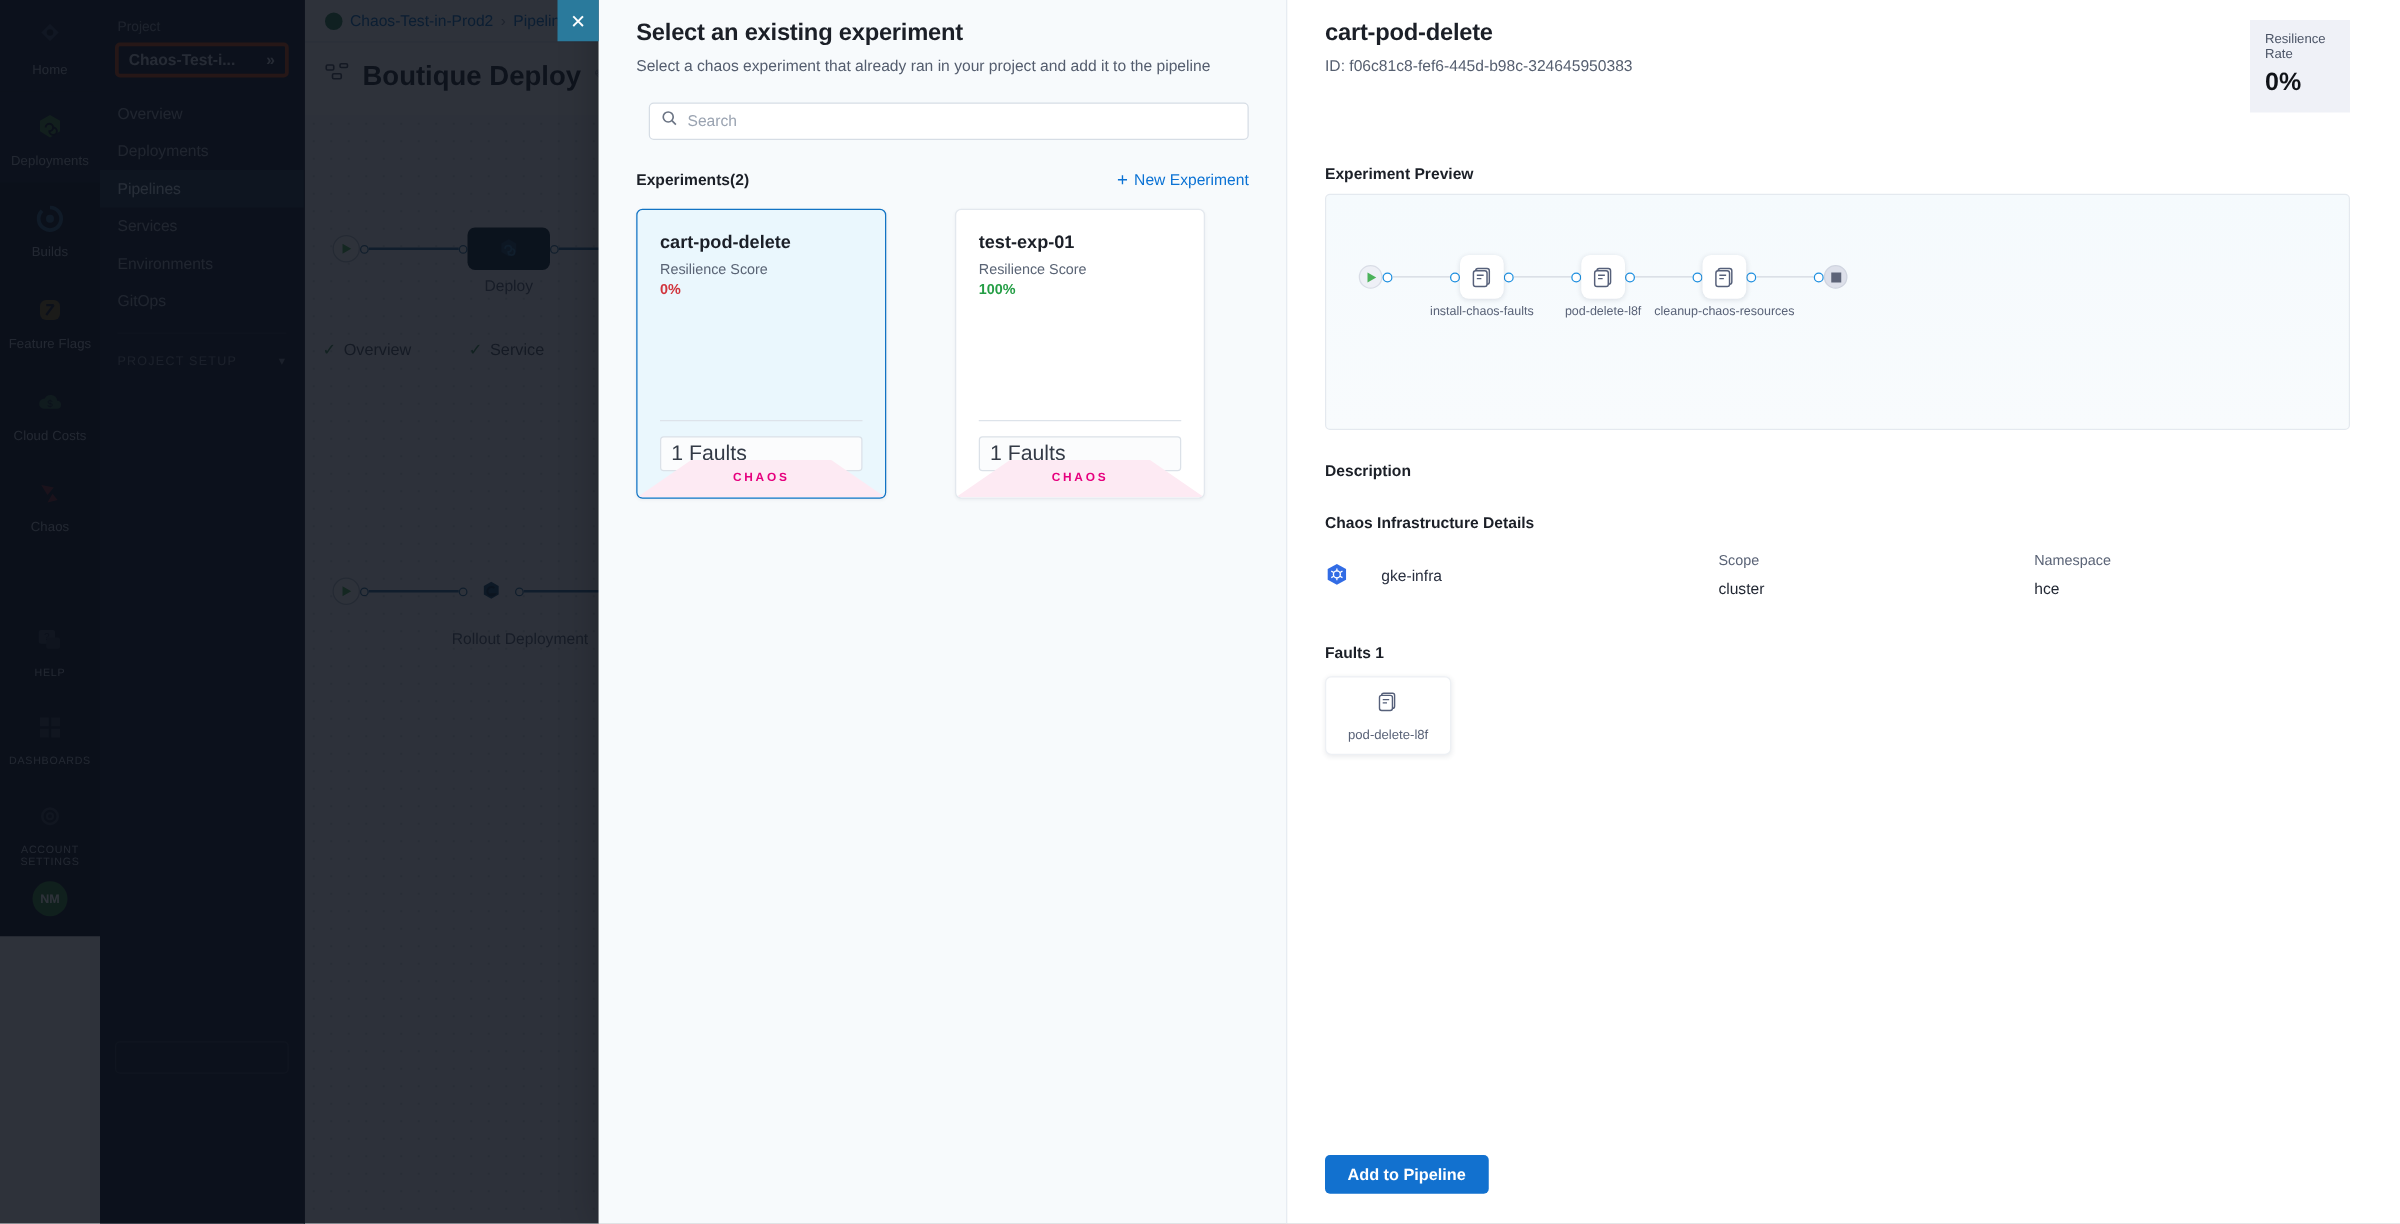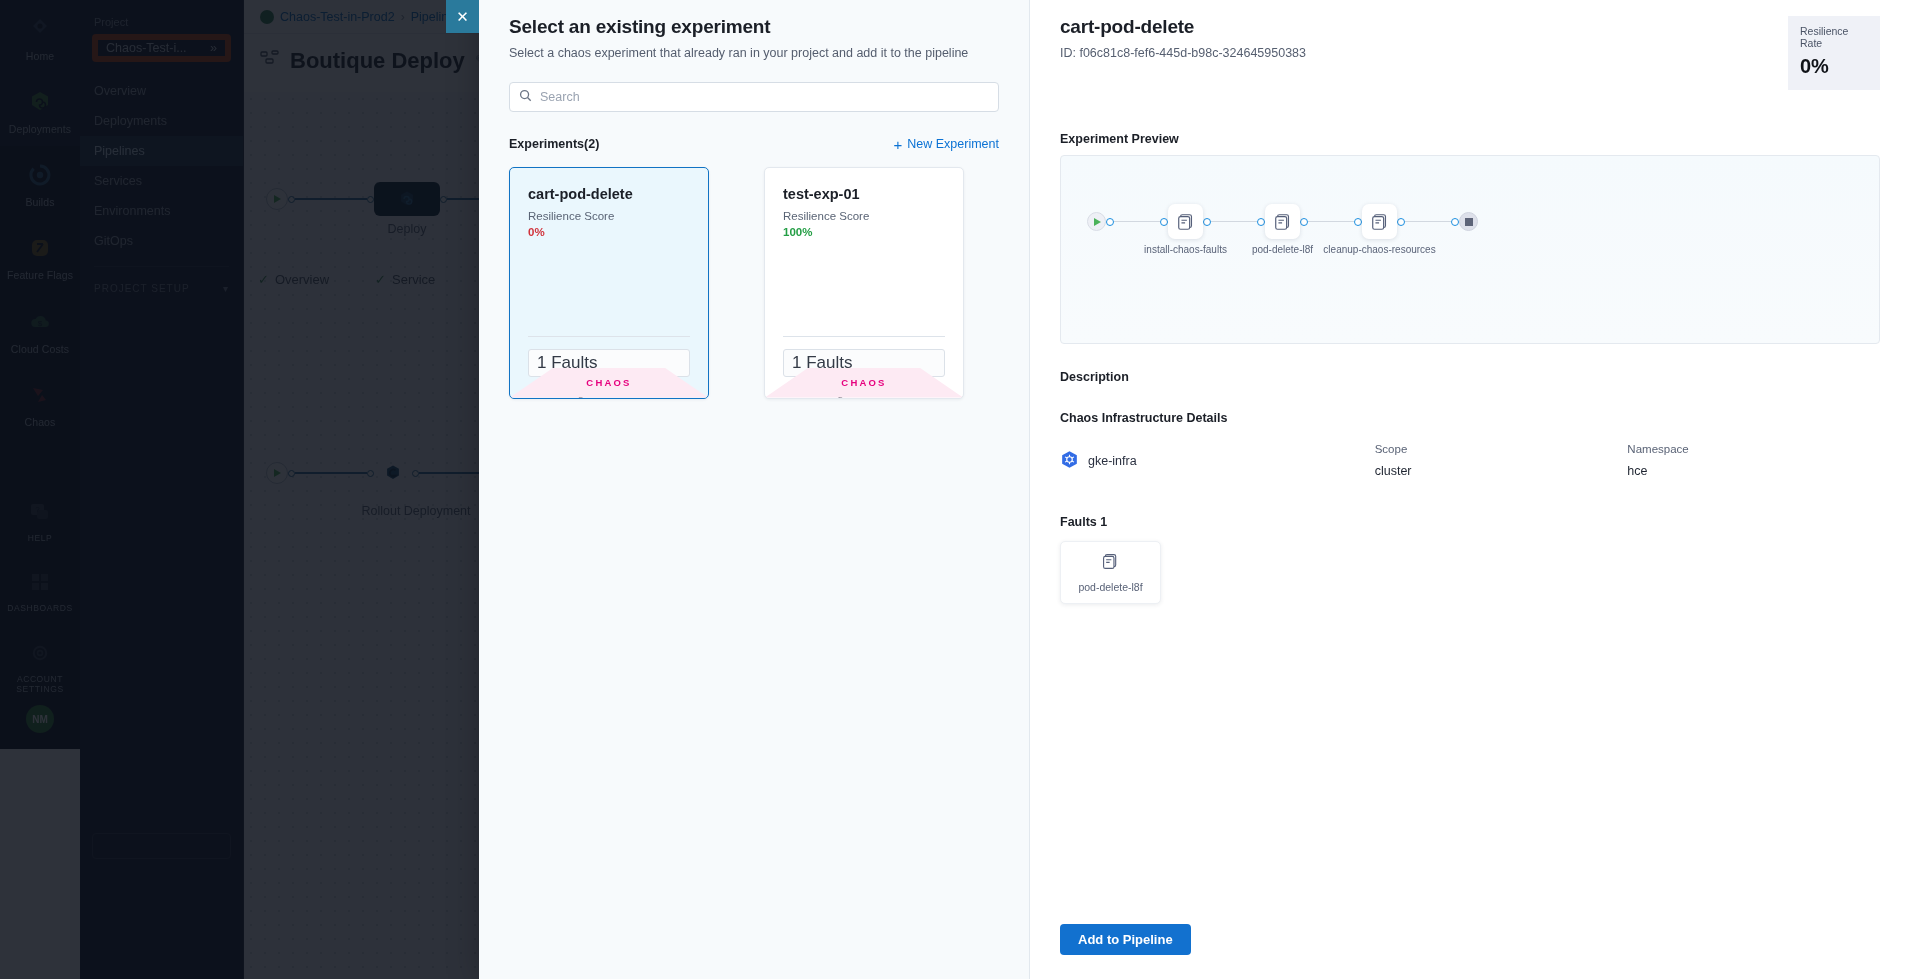--- a/index.html
+++ b/index.html
@@ -42,23 +42,23 @@
   }
 
   .nav-secondary {
     position: absolute; left: 80px; top: 0; width: 164px; height: 979px;
     background: #13192a;
     border-right: 1px solid #1c2438;
     padding-top: 10px;
   }
   .proj-label { font-size: 11px; color: #8a93a5; padding: 6px 14px 4px; }
   .proj-select {
-    margin: 2px 12px 14px; height: 28px; border: 6px solid #c2410c; border-radius: 4px;
+    margin: 2px 12px 14px; height: 28px; border: 3px solid #c2410c; border-radius: 4px;
     display: flex; align-items: center; justify-content: space-between;
-    padding: 0 8px; color: #c7cedb; font-size: 12.5px;
+    padding: 0 8px; color: #c7cedb; font-size: 12.5px; font-weight: bold;
   }
   .nav-s-item {
     height: 30px; display: flex; align-items: center; padding: 0 14px;
     font-size: 12.5px; color: #9aa3b3;
   }
   .nav-s-item.active { background: #1d3347; color: #cfe0f0; }
   .nav-s-divider { height: 1px; background: #242c40; margin: 10px 14px; }
   .nav-s-section {
     display: flex; align-items: center; justify-content: space-between;
     padding: 6px 14px; font-size: 10px; letter-spacing: 1px; color: #7a8294;
@@ -130,21 +130,21 @@
     width: 551px; height: 979px; background: #f7fafc;
     border-right: 1px solid #e2e8ee; padding: 16px 30px 0 30px;
     overflow: hidden;
   }
   .modal-title { font-size: 19px; font-weight: 700; color: #1b1f27; letter-spacing: -.2px; }
   .modal-sub { font-size: 12.5px; color: #545d6e; margin-top: 7px; line-height: 1.4; }
 
   .search-wrap {
     margin-top: 19px; height: 30px; background: #fff;
     border: 1px solid #d6dde5; border-radius: 4px;
-    display: flex; align-items: center; gap: 8px; padding: 0 9px;
+    display: flex; align-items: center; gap: 8px; padding: 0 9px; margin-left: 10px;
   }
   .search-input {
     border: none; outline: none; flex: 1; font-size: 12.5px;
     color: #2a2f3a; background: transparent; font-family: inherit;
   }
   .search-input::placeholder { color: #9aa3b1; }
 
   .exp-head {
     display: flex; align-items: center; justify-content: space-between;
     margin-top: 25px;
@@ -191,21 +191,21 @@
   }
 
   .right-pane {
     flex: 1; height: 979px; background: #fff; padding: 16px 40px 0 30px;
     position: relative; overflow: hidden;
   }
   .rp-head { display: flex; justify-content: space-between; align-items: flex-start; }
   .rp-title { font-size: 19px; font-weight: 700; color: #1b1f27; letter-spacing: -.2px; }
   .rp-id { font-size: 12.5px; color: #565f70; margin-top: 8px; }
   .rr-box {
-    width: 92px; background: #eff1f7; padding: 9px 12px 12px; text-align: left;
+    width: 80px; background: #eff1f7; padding: 9px 12px 12px; text-align: left;
   }
   .rr-label { font-size: 10.5px; color: #4b5466; }
   .rr-value { font-size: 20px; font-weight: 700; color: #101318; margin-top: 6px; }
 
   .sec-title { font-size: 12.5px; font-weight: 700; color: #1b1f27; }
   .preview-title { margin-top: 42px; }
   .preview-box {
     margin-top: 9px; height: 189px; border: 1px solid #e4e9ef; border-radius: 4px;
     background: linear-gradient(#f5fafd, #f8fbfd);
     position: relative;
@@ -230,21 +230,21 @@
     position: relative;
   }
   .pv-node-label {
     position: absolute; top: 40px; left: 50%; transform: translateX(-50%);
     font-size: 10px; color: #5a6378; text-align: center; white-space: nowrap; line-height: 1.25;
   }
 
   .desc-title { margin-top: 26px; }
   .cid-title { margin-top: 27px; }
   .infra-row { display: flex; margin-top: 18px; }
-  .infra-name { display: flex; align-items: center; gap: 9px; width: 355px; }
+  .infra-name { display: flex; align-items: center; gap: 26px; width: 355px; }
   .infra-name span { font-size: 12.5px; color: #2a3040; }
   .kv-label { font-size: 11.5px; color: #5a6376; }
   .kv-value { font-size: 12.5px; color: #1f2531; margin-top: 9px; }
   .kv-col { width: 285px; }
 
   .faults-title { margin-top: 37px; }
   .fault-card {
     margin-top: 12px; width: 101px; height: 63px; border-radius: 5px;
     background: #fff; border: 1px solid #edf0f4;
     box-shadow: 0 1px 4px rgba(30,40,70,.09);

